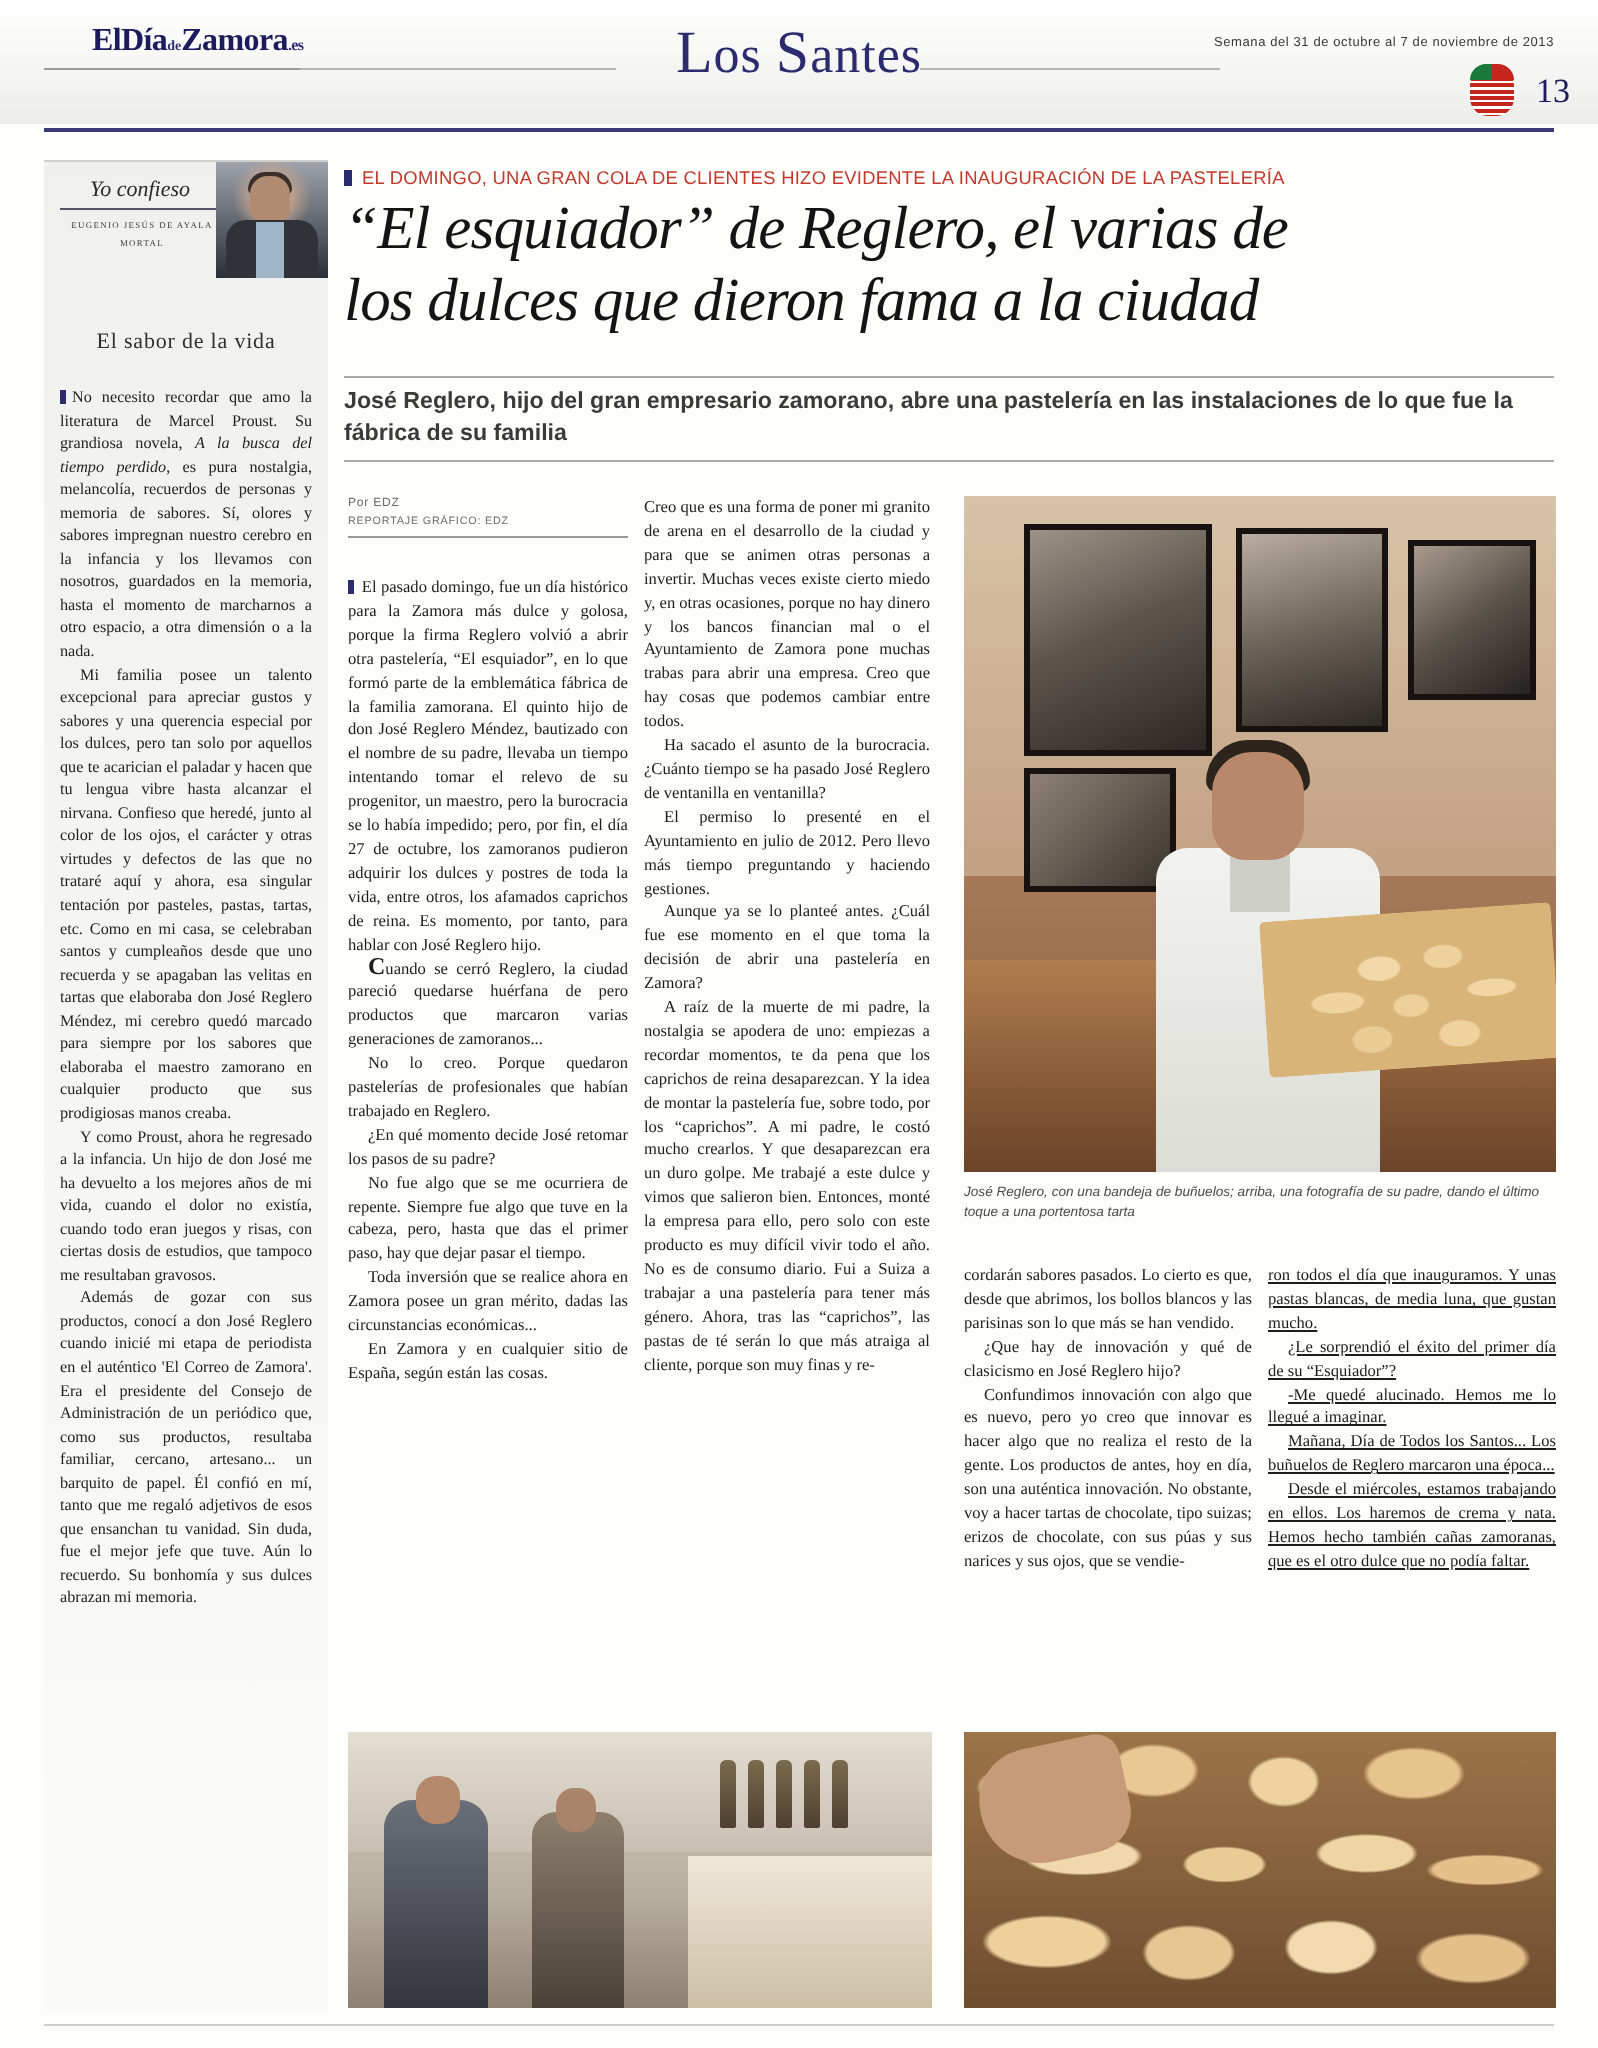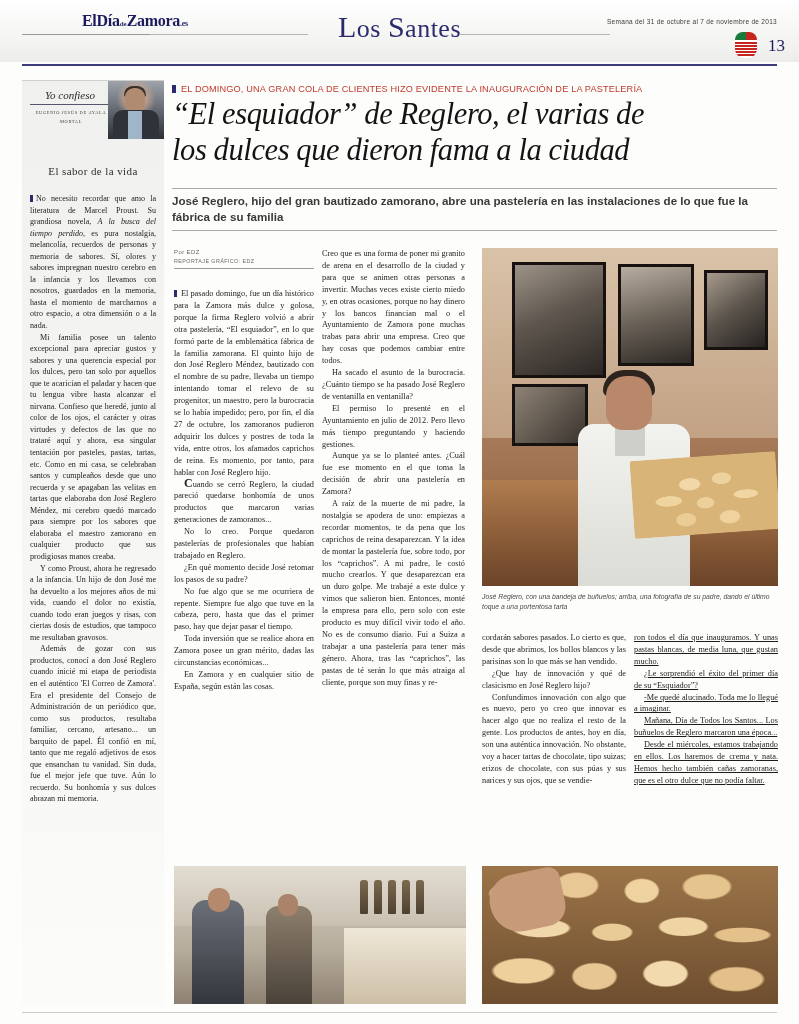--- a/index.html
+++ b/index.html
@@ -29,21 +29,20 @@
   }
   .brand {
     position: absolute;
     left: 46px; top: 12px;
     font-family: "Liberation Serif", serif;
     font-weight: bold;
     font-size: 16px;
     color: #2b2b6e;
     letter-spacing: -0.3px;
     white-space: nowrap;
-    margin-left: 36px;
   }
   .brand .dia { color: #1b1b5e; }
   .brand .sub {
     font-size: 7px;
     vertical-align: baseline;
     letter-spacing: 0;
   }
   .brand .es { font-size: 8px; }
   .rule-left {
     position: absolute;
@@ -506,31 +505,31 @@
   </div>
 
   <div class="kicker">
     <span class="mark"></span><span>EL DOMINGO, UNA GRAN COLA DE CLIENTES HIZO EVIDENTE LA INAUGURACIÓN DE LA PASTELERÍA</span>
   </div>
   <div class="headline">
     <div>“El esquiador” de Reglero, el varias de</div>
     <div>los dulces que dieron fama a la ciudad</div>
   </div>
   <div class="subhead-wrap">
-    <div class="subhead">José Reglero, hijo del gran bautizado zamorano, abre una pastelería en las instalaciones de lo que fue la fábrica de su familia</div>
+    <div class="subhead">José Reglero, hijo del gran empresario zamorano, abre una pastelería en las instalaciones de lo que fue la fábrica de su familia</div>
   </div>
 
   <div class="credits">
     <div class="line1">Por EDZ</div>
     <div class="line2">Reportaje Gráfico: EDZ</div>
   </div>
 
   <div class="col" id="col1">
     <p class="noindent"><span class="dropcap-sq"></span><span>El pasado domingo, fue un día histórico para la Zamora más dulce y golosa, porque la firma Reglero volvió a abrir otra pastelería, “El esquiador”, en lo que formó parte de la emblemática fábrica de la familia zamorana. El quinto hijo de don José Reglero Méndez, bautizado con el nombre de su padre, llevaba un tiempo intentando tomar el relevo de su progenitor, un maestro, pero la burocracia se lo había impedido; pero, por fin, el día 27 de octubre, los zamoranos pudieron adquirir los dulces y postres de toda la vida, entre otros, los afamados caprichos de reina. Es momento, por tanto, para hablar con José Reglero hijo.</span></p>
-    <p><span class="bigcap">C</span><span>uando se cerró Reglero, la ciudad pareció quedarse bonhomía de unos productos que marcaron varias generaciones de zamoranos...</span></p>
+    <p><span class="bigcap">C</span><span>uando se cerró Reglero, la ciudad pareció quedarse huérfana de pero productos que marcaron varias generaciones de zamoranos...</span></p>
     <p>No lo creo. Porque quedaron pastelerías de profesionales que habían trabajado en Reglero.</p>
     <p>¿En qué momento decide José retomar los pasos de su padre?</p>
     <p>No fue algo que se me ocurriera de repente. Siempre fue algo que tuve en la cabeza, pero, hasta que das el primer paso, hay que dejar pasar el tiempo.</p>
     <p>Toda inversión que se realice ahora en Zamora posee un gran mérito, dadas las circunstancias económicas...</p>
     <p>En Zamora y en cualquier sitio de España, según están las cosas.</p>
   </div>
 
   <div class="col" id="col2">
     <p class="noindent">Creo que es una forma de poner mi granito de arena en el desarrollo de la ciudad y para que se animen otras personas a invertir. Muchas veces existe cierto miedo y, en otras ocasiones, porque no hay dinero y los bancos financian mal o el Ayuntamiento de Zamora pone muchas trabas para abrir una empresa. Creo que hay cosas que podemos cambiar entre todos.</p>
     <p>Ha sacado el asunto de la burocracia. ¿Cuánto tiempo se ha pasado José Reglero de ventanilla en ventanilla?</p>
@@ -556,21 +555,21 @@
 
   <div class="col" id="col3">
     <p class="noindent">cordarán sabores pasados. Lo cierto es que, desde que abrimos, los bollos blancos y las parisinas son lo que más se han vendido.</p>
     <p>¿Que hay de innovación y qué de clasicismo en José Reglero hijo?</p>
     <p>Confundimos innovación con algo que es nuevo, pero yo creo que innovar es hacer algo que no realiza el resto de la gente. Los productos de antes, hoy en día, son una auténtica innovación. No obstante, voy a hacer tartas de chocolate, tipo suizas; erizos de chocolate, con sus púas y sus narices y sus ojos, que se vendie-</p>
   </div>
 
   <div class="col" id="col4">
     <p class="noindent">ron todos el día que inauguramos. Y unas pastas blancas, de media luna, que gustan mucho.</p>
     <p>¿Le sorprendió el éxito del primer día de su “Esquiador”?</p>
-    <p>-Me quedé alucinado. Toda me lo llegué a imaginar.</p>
+    <p>-Me quedé alucinado. Hemos me lo llegué a imaginar.</p>
     <p>Mañana, Día de Todos los Santos... Los buñuelos de Reglero marcaron una época...</p>
     <p>Desde el miércoles, estamos trabajando en ellos. Los haremos de crema y nata. Hemos hecho también cañas zamoranas, que es el otro dulce que no podía faltar.</p>
   </div>
 
   <div class="photo" id="photo-b1">
     <div class="shelf"></div>
     <div class="bottle" style="left:186px"></div>
     <div class="bottle" style="left:200px"></div>
     <div class="bottle" style="left:214px"></div>
     <div class="bottle" style="left:228px"></div>

